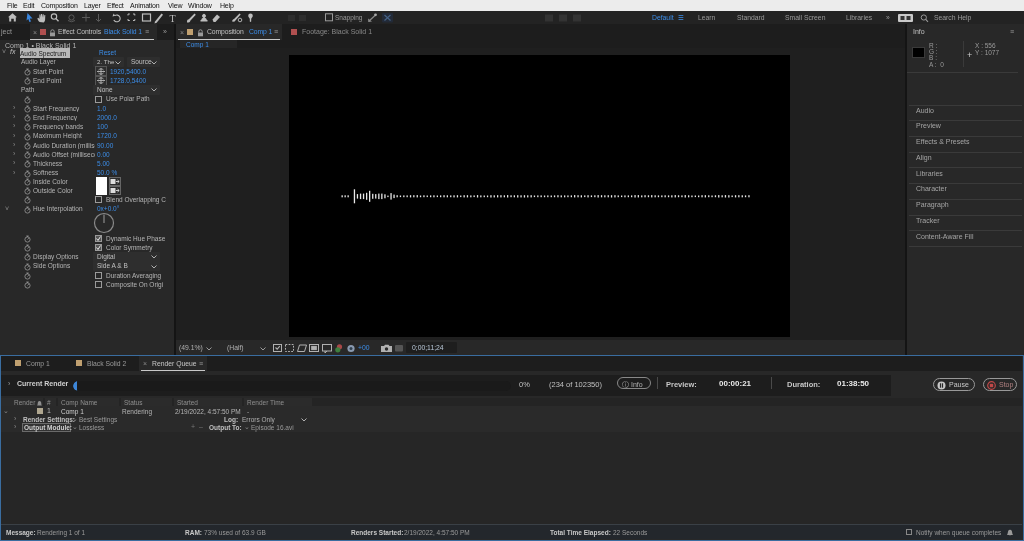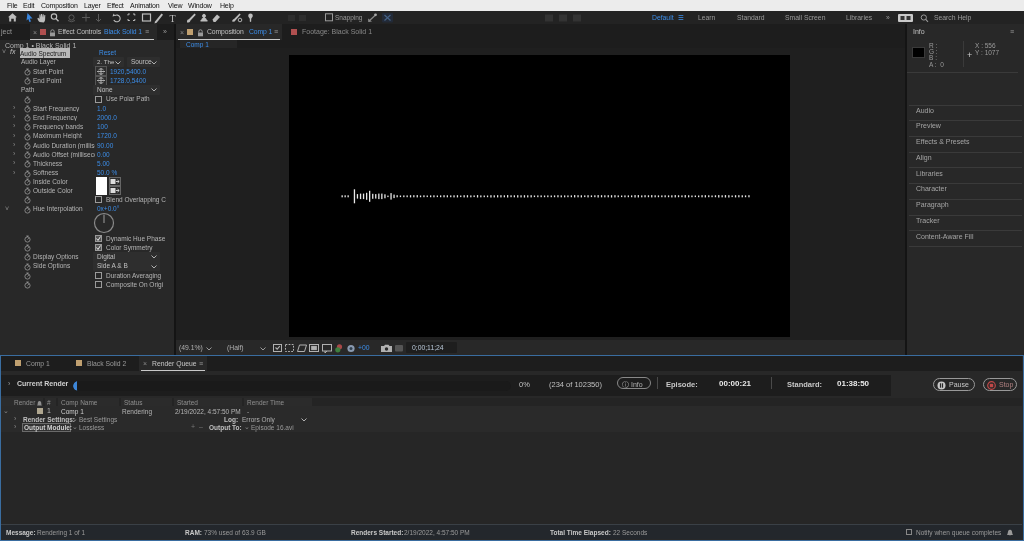--- a/index.html
+++ b/index.html
@@ -562,24 +562,24 @@
   <div class="txt" style="left:16px;top:23.5px;font-size:7px;color:#d0d0d0;font-weight:bold;">Current Render</div>
   <div class="abs" style="left:72px;top:25px;width:438px;height:10px;background:#1a1a1a;border-radius:5px;overflow:hidden;">
     <div class="abs" style="left:0;top:0;width:6px;height:10px;background:#3d86d8;border-radius:5px 0 0 5px;"></div>
     <div class="abs" style="left:4px;top:0;width:4px;height:10px;background:#1a1a1a;"></div>
   </div>
   <div class="txt" style="left:518px;top:23.5px;font-size:7.5px;color:#c0c0c0;">0%</div>
   <div class="txt" style="left:548px;top:23.5px;font-size:7.5px;color:#c0c0c0;">(234 of 102350)</div>
   <div class="abs" style="left:616px;top:21px;width:34px;height:12px;border:1px solid #888;border-radius:7px;"></div>
   <div class="txt" style="left:621px;top:23.5px;font-size:7px;color:#b0b0b0;">ⓘ Info</div>
   <div class="abs" style="left:656px;top:21px;width:1px;height:12px;background:#4a4a4a;"></div>
-  <div class="txt" style="left:665px;top:23.5px;font-size:7.5px;color:#c8c8c8;font-weight:bold;">Episode:</div>
+  <div class="txt" style="left:665px;top:23.5px;font-size:7.5px;color:#c8c8c8;font-weight:bold;">Preview:</div>
   <div class="txt" style="left:718px;top:23px;font-size:8px;color:#e8e8e8;font-weight:bold;">00:00:21</div>
   <div class="abs" style="left:770px;top:21px;width:1px;height:12px;background:#4a4a4a;"></div>
-  <div class="txt" style="left:786px;top:23.5px;font-size:7.5px;color:#c8c8c8;font-weight:bold;">Standard:</div>
+  <div class="txt" style="left:786px;top:23.5px;font-size:7.5px;color:#c8c8c8;font-weight:bold;">Duration:</div>
   <div class="txt" style="left:836px;top:23px;font-size:8px;color:#e8e8e8;font-weight:bold;">01:38:50</div>
 
   <div class="abs" style="left:932px;top:22px;width:42px;height:13px;border:1px solid #999;border-radius:7px;"></div>
   <svg class="abs" style="left:936px;top:24.5px" width="9" height="9" viewBox="0 0 9 9">
         <circle cx="4.5" cy="4.5" r="4" fill="#c8c8c8"></circle>
         <rect x="2.9" y="2.3" width="1.2" height="4.4" fill="#282828"></rect>
         <rect x="4.9" y="2.3" width="1.2" height="4.4" fill="#282828"></rect>
       </svg>
   <div class="txt" style="left:948px;top:24.5px;font-size:7px;color:#c8c8c8;">Pause</div>
   <div class="abs" style="left:982px;top:22px;width:34px;height:13px;border:1px solid #999;border-radius:7px;"></div>

